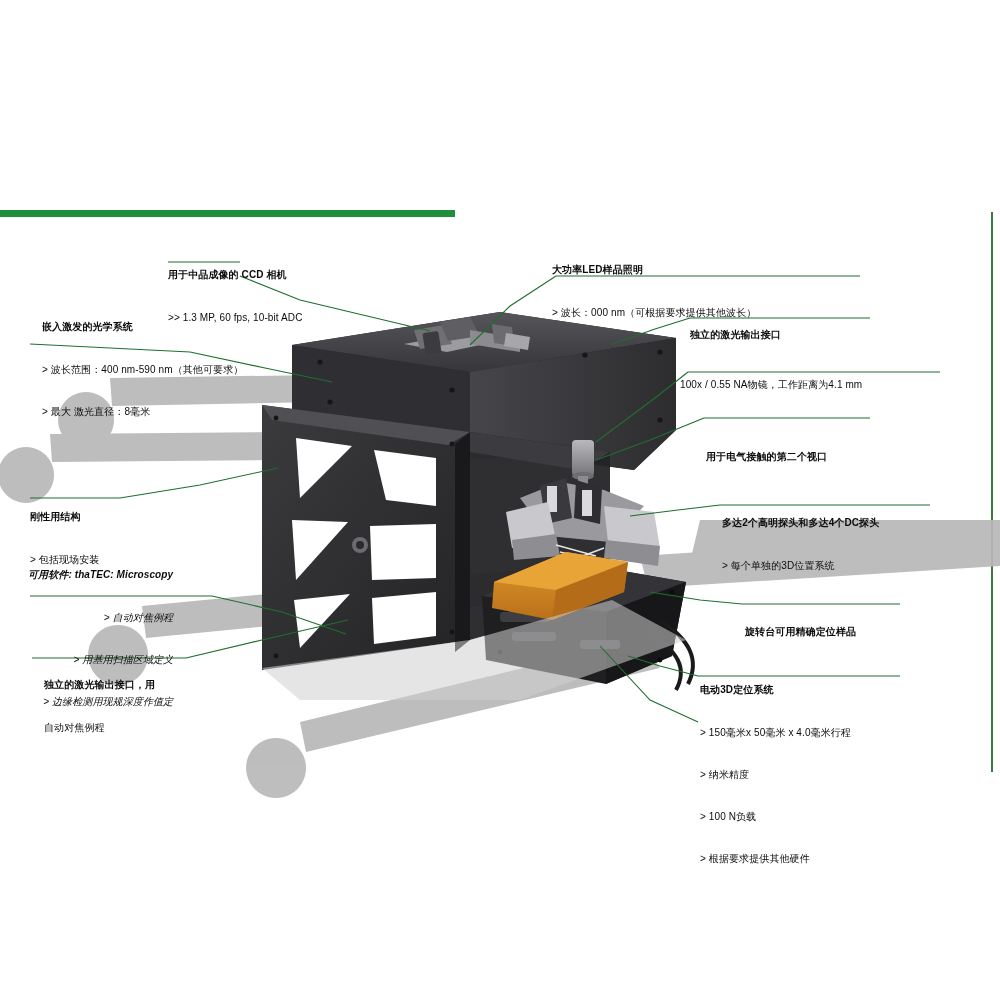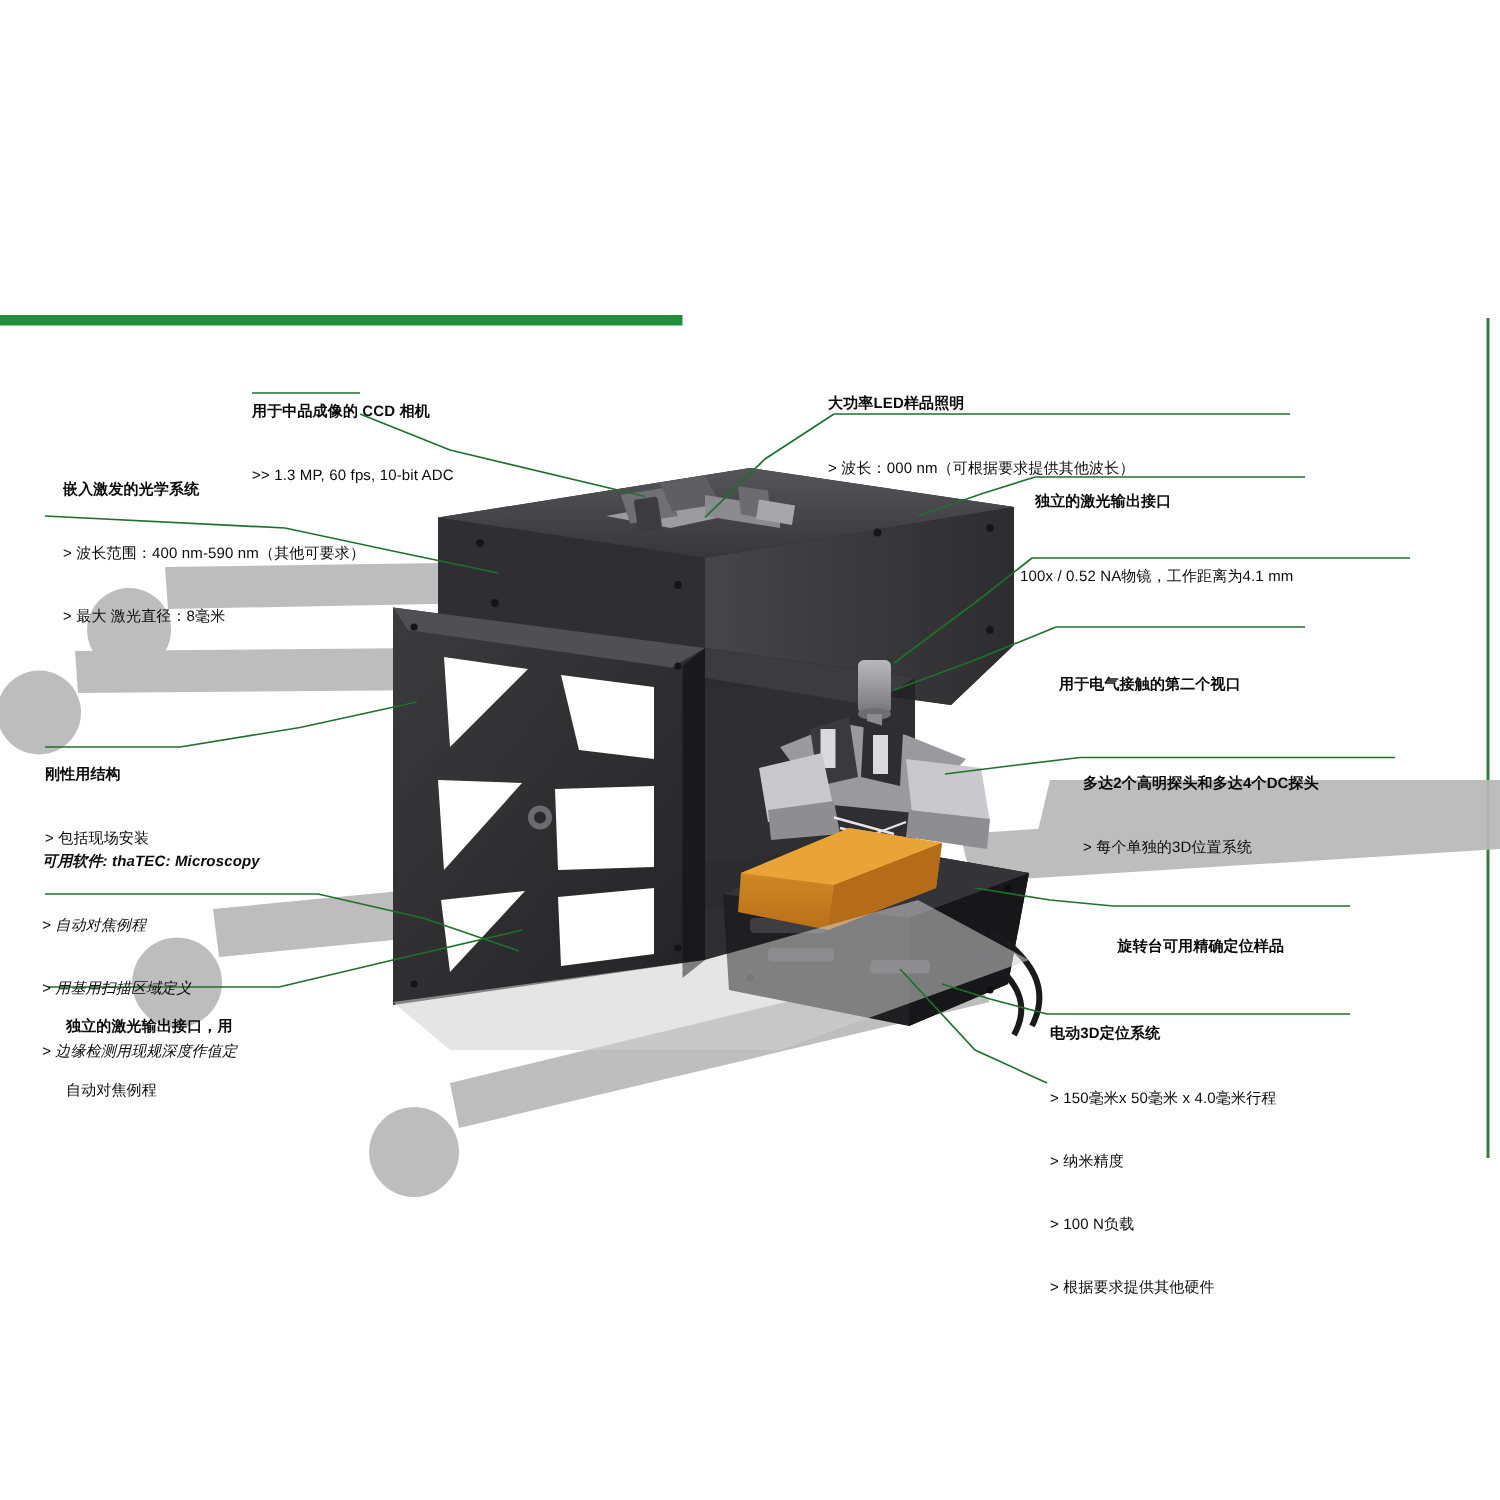--- a/index.html
+++ b/index.html
@@ -4,21 +4,21 @@
 <style>
   html,body{margin:0;padding:0;background:#ffffff;}
   body{width:1000px;height:1000px;position:relative;overflow:hidden;
        font-family:"Liberation Sans",sans-serif;color:#111;}
   .stage{position:absolute;left:0;top:0;width:1000px;height:1000px;}
   svg.layer{position:absolute;left:0;top:0;width:1000px;height:1000px;}
   .callout{position:absolute;font-size:11.5px;line-height:1.28;color:#0b0b0b;
            white-space:pre;letter-spacing:0.1px;}
   .callout .hd{font-weight:700;font-size:10px;display:block;}
   .callout .ln{display:block;font-size:10px;}
-  .callout.italic{font-style:italic;}
+  .callout.italic{font-style:italic;text-align:right;}
   .green-bar{position:absolute;left:0;top:210px;width:455px;height:7px;background:#1f8f3b;}
   .right-rule{position:absolute;left:991px;top:212px;width:2px;height:560px;background:#3b7a3b;}
 </style>
 </head>
 <body>
 
 <div class="stage">
 
   <div class="green-bar"></div>
   <div class="right-rule"></div>
@@ -208,21 +208,21 @@
     <span class="hd">嵌入激发的光学系统</span>
     <span class="ln">&gt; 波长范围：400 nm-590 nm（其他可要求）</span>
     <span class="ln">&gt; 最大 激光直径：8毫米</span>
   </div>
 
   <div class="callout" style="left:690px;top:300px;">
     <span class="hd">独立的激光输出接口</span>
     <span class="ln"></span>
   </div>
   <div class="callout" style="left:680px;top:350px;">
-    <span class="ln">100x / 0.52 NA物镜，工作距离为4.1 mm</span>
+    <span class="ln">100x / 0.55 NA物镜，工作距离为4.1 mm</span>
   </div>
 
   <div class="callout" style="left:706px;top:422px;text-align:center;">
     <span class="hd">用于电气接触的第二个视口</span>
   </div>
 
   <div class="callout" style="left:30px;top:482px;">
     <span class="hd">刚性用结构</span>
     <span class="ln">&gt; 包括现场安装</span>
   </div>

